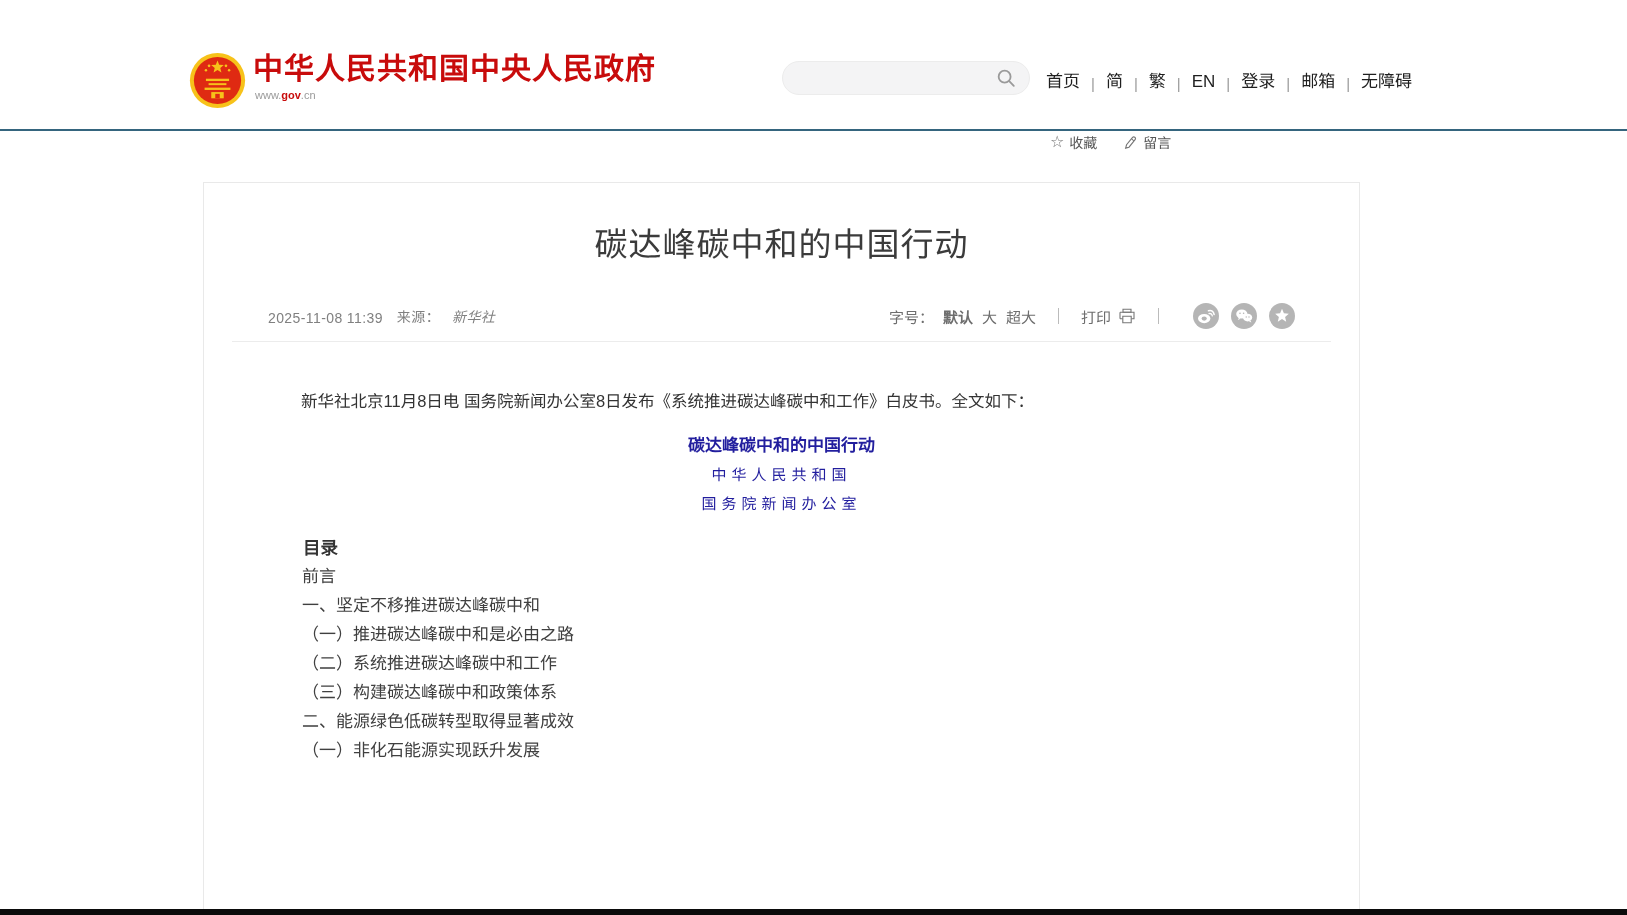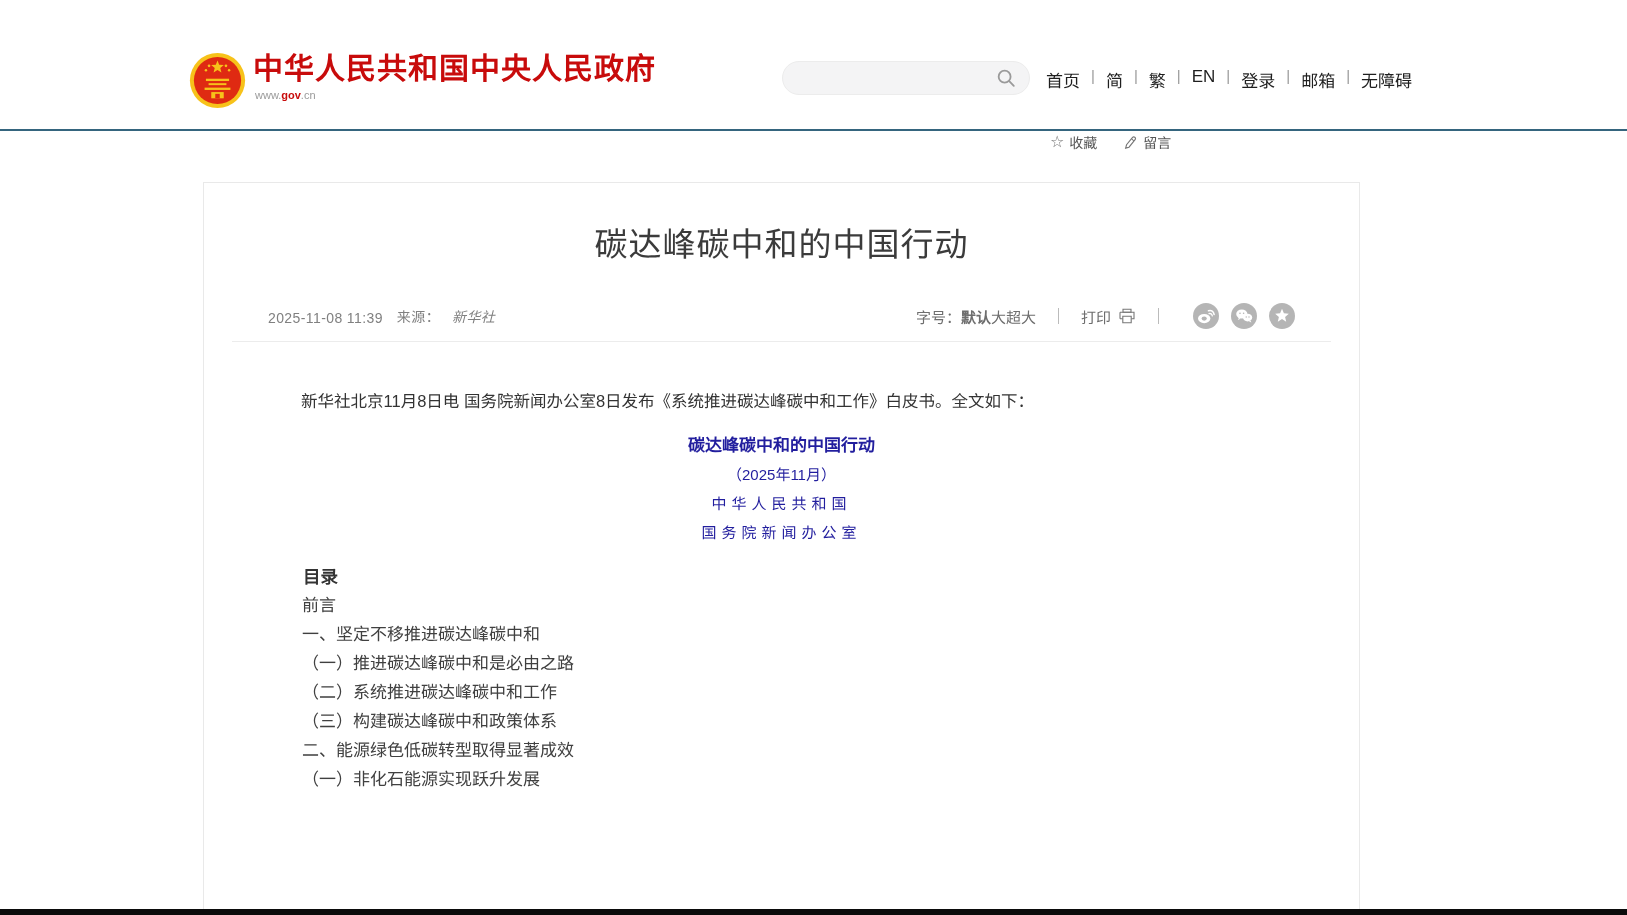--- a/index.html
+++ b/index.html
@@ -21,21 +21,21 @@
   .emblem{width:57px;height:57px;display:block;}
   .logo-text{margin-left:7px;}
   .site-title{font-size:30px;font-weight:bold;color:var(--brand-red);letter-spacing:1px;line-height:34px;}
   .site-url{font-size:11px;color:#9a9a9a;margin-top:3px;margin-left:2px;}
   .site-url .gov{color:var(--brand-red);font-weight:bold;}
   .search-box{position:absolute;left:782px;top:49px;width:248px;height:34px;background:#f4f4f5;
               border:1px solid #ececec;border-radius:17px;display:flex;align-items:center;}
   .search-input{flex:1;height:100%;border:none;outline:none;background:transparent;
                 padding:0 10px 0 18px;font-size:14px;color:#333;}
   .search-icon{width:22px;height:22px;margin-right:12px;cursor:pointer;flex:none;}
-  .top-nav{position:absolute;left:1046px;top:55px;display:flex;align-items:flex-start;
+  .top-nav{position:absolute;left:1046px;top:55px;display:flex;align-items:flex-end;
            font-size:17px;color:#1f1f1f;white-space:nowrap;}
   .top-nav a{color:#1f1f1f;text-decoration:none;cursor:pointer;}
   .nav-sep{color:#9a9a9a;margin:0 11px;font-size:15px;}
 
   
   .subbar{position:absolute;left:1050px;top:132px;display:flex;align-items:center;
           font-size:14px;color:#555;}
   .subbar .tool{display:flex;align-items:center;cursor:pointer;}
   .subbar .tool + .tool{margin-left:26px;}
   .subbar .glyph{margin-right:5px;color:#777;font-size:16px;line-height:1;}
@@ -46,21 +46,21 @@
         border:1px solid #e9e9e9;}
   .article-title{margin-top:40px;text-align:center;font-size:33px;font-weight:400;
                  color:#3b3b3b;line-height:44px;letter-spacing:1px;}
   .meta{margin:36px 64px 0 64px;height:26px;display:flex;align-items:center;
         justify-content:space-between;font-size:14px;color:#808080;}
   .meta-left{display:flex;align-items:flex-end;letter-spacing:.4px;}
   .meta-left .src-label{margin-left:14px;}
   .meta-left .src-val{margin-left:12px;font-style:italic;}
   .meta-right{display:flex;align-items:center;font-size:15px;color:#6e6e6e;}
   .meta-right a{text-decoration:none;color:#6e6e6e;cursor:pointer;}
-  .fs-opt{text-align:center;}
+  .fs-opt{margin-left:9px;text-align:center;}
   .fs-active{color:var(--font-active-blue);font-weight:bold;}
   .vsep{display:inline-block;width:1px;height:16px;background:#bbb;margin:0 22px;}
   .printer-icon{width:18px;height:16px;margin-left:7px;cursor:pointer;}
   .share-circle{width:26px;height:26px;margin-left:12px;cursor:pointer;display:block;}
   .meta-divider{margin:12px 28px 0 28px;border:none;border-top:1px solid #ececec;height:0;}
 
   .body-col{padding:0 64px;font-size:16.5px;color:#333;}
   .intro{margin-top:47px;text-indent:2em;line-height:24px;}
   .doc-line{text-align:center;color:var(--doc-blue);}
   .doc-title{margin-top:22px;font-size:17px;font-weight:bold;line-height:22px;}
@@ -186,21 +186,20 @@
         </svg>
       </div>
     </div>
 
     <hr class="meta-divider">
 
     <div class="body-col">
       <p class="intro">新华社北京11月8日电 国务院新闻办公室8日发布《系统推进碳达峰碳中和工作》白皮书。全文如下：</p>
 
       <p class="doc-line doc-title">碳达峰碳中和的中国行动</p>
-      <p class="doc-line doc-date">（2025年11月）</p>
       <p class="doc-line doc-author">中华人民共和国</p>
       <p class="doc-line doc-author">国务院新闻办公室</p>
 
       <p class="toc-heading">目录</p>
       <p class="toc-item">前言</p>
       <p class="toc-item">一、坚定不移推进碳达峰碳中和</p>
       <p class="toc-item">（一）推进碳达峰碳中和是必由之路</p>
       <p class="toc-item">（二）系统推进碳达峰碳中和工作</p>
       <p class="toc-item">（三）构建碳达峰碳中和政策体系</p>
       <p class="toc-item">二、能源绿色低碳转型取得显著成效</p>

